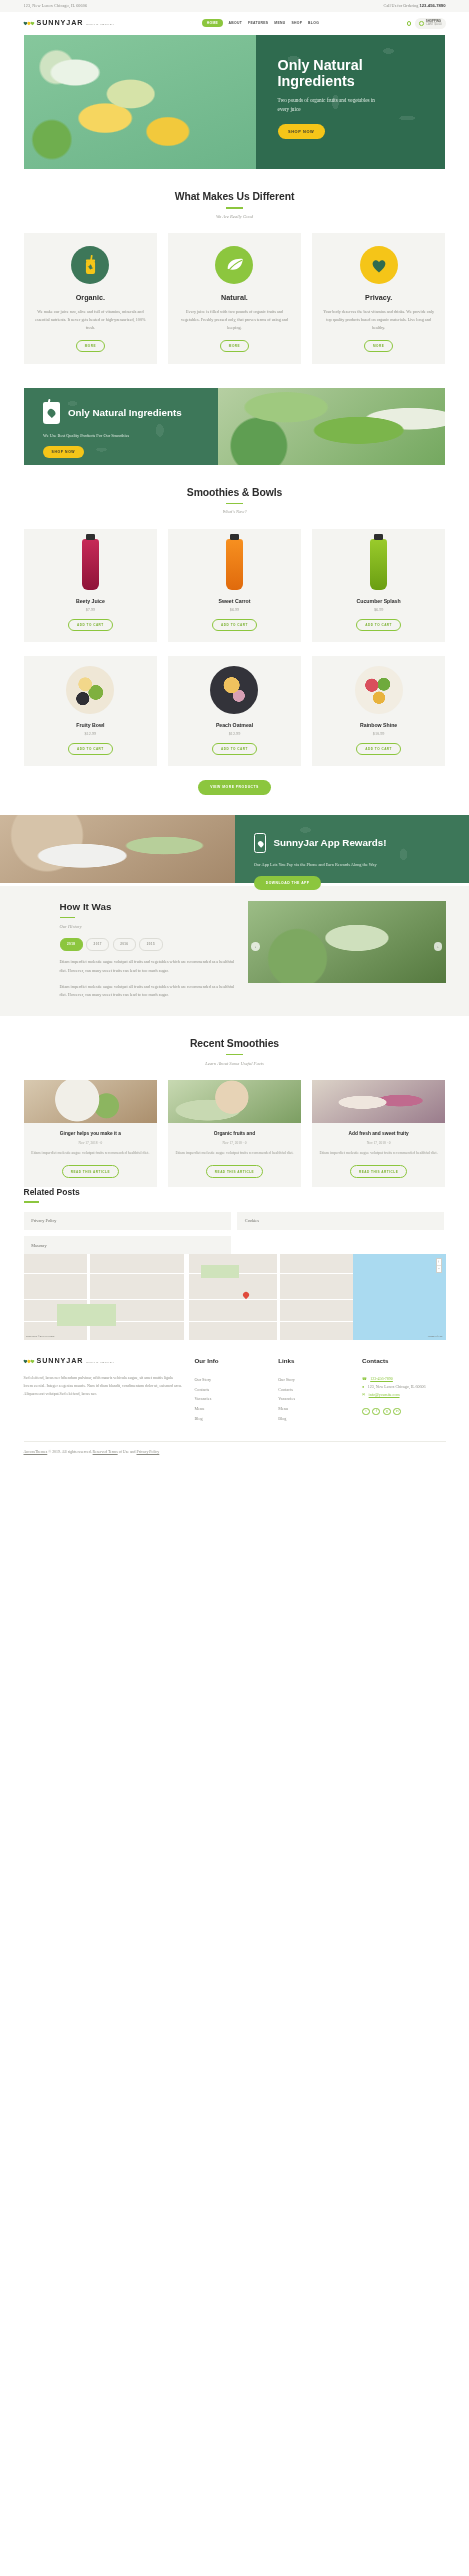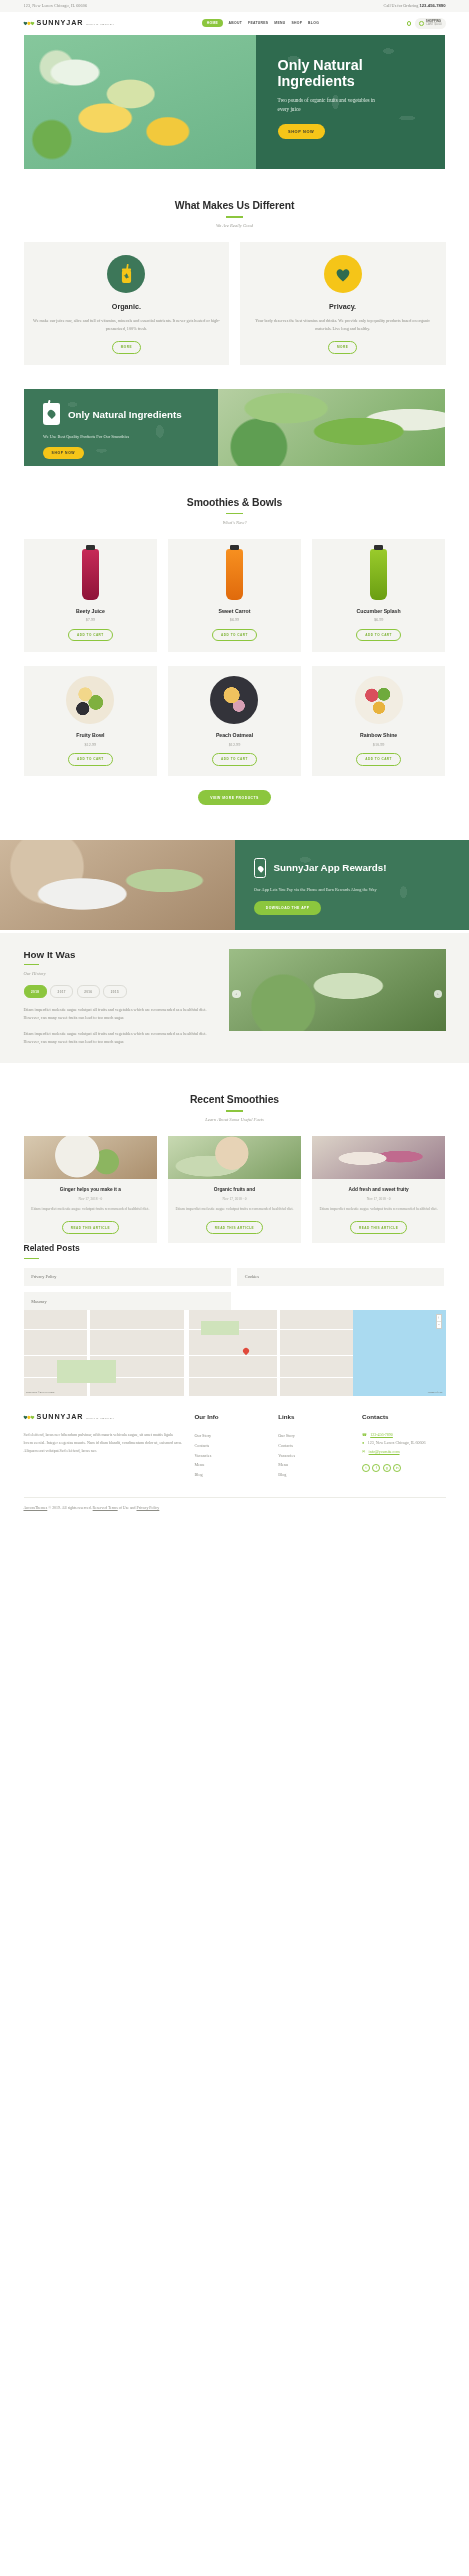--- a/index.html
+++ b/index.html
@@ -64,21 +64,21 @@
       radial-gradient(ellipse 5.9px 11.7px at 42% 50%, #fff 0 60%, transparent 61%),
       radial-gradient(ellipse 13px 3.9px at 80% 62%, #fff 0 60%, transparent 61%),
       radial-gradient(ellipse 5.2px 9px at 15% 72%, #fff 0 60%, transparent 61%);
   }
   .hero-title { font-family:"Liberation Sans",sans-serif; font-weight:bold; font-size:14.3px; line-height:1.12; color:#fff; position:relative; z-index:2; }
   .hero-sub { font-size:5.2px; color:#e2eee6; line-height:1.6; margin-top:7.2px; position:relative; z-index:2; max-width:98px; }
   .btn-yellow { display:inline-block; background:#f5c518; color:#3a3a2c; font-family:"Liberation Sans",sans-serif; font-weight:bold; font-size:3.9px; letter-spacing:0.6px; padding:5.2px 10.4px; border-radius:9px; margin-top:11px; position:relative; z-index:2; text-transform:uppercase; }
 
   
   .sec { padding:22px 0 0; position:relative; }
-  .sec-title { font-family:"Liberation Sans",sans-serif; font-weight:bold; font-size:10.4px; color:#2d2d2d; text-align:center; letter-spacing:-0.1px;margin-top:9px; }
+  .sec-title { font-family:"Liberation Sans",sans-serif; font-weight:bold; font-size:10.4px; color:#2d2d2d; text-align:center; letter-spacing:-0.1px; }
   .sec-rule { width:17px; height:1.3px; background:#8cc63e; margin:5.2px auto 0; }
   .sec-sub { text-align:center; font-style:italic; font-size:4.6px; color:#9d9d96; margin-top:5.2px; }
 
   
   .cards { display:flex; gap:10.4px; margin-top:14.3px; }
   .card { flex:1; background:#f4f4f1; padding:13px 9px 11.7px; text-align:center; }
   .circ { width:38px; height:38px; border-radius:50%; margin:0 auto 9px; display:flex; align-items:center; justify-content:center; }
   .circ.green{ background:#3d7759; } .circ.lime{ background:#8cc63e; } .circ.yellow{ background:#f5c518; }
   .card h3 { font-family:"Liberation Sans",sans-serif; font-weight:bold; font-size:7.2px; color:#2d2d2d; }
   .card p { font-size:4.2px; line-height:1.85; color:#8d8d86; margin-top:5.9px; }
@@ -113,38 +113,38 @@
   .bottle .lab { position:absolute; left:50%; top:52%; transform:translateX(-50%); display:flex; gap:0.3px; }
   .bowl { width:48px; height:48px; border-radius:50%; margin:0 auto 7.8px; }
   .prod h4 { font-family:"Liberation Sans",sans-serif; font-weight:bold; font-size:5.2px; color:#2d2d2d; }
   .prod .price { font-size:4.2px; color:#9c9c95; margin-top:3.3px; }
   .btn-outline.cart { margin-top:6.5px; }
 
   .center-btn { text-align:center; margin-top:14.3px; padding-bottom:19.6px; }
   .btn-lime { display:inline-block; background:#8cc63e; color:#fff; font-family:"Liberation Sans",sans-serif; font-weight:bold; font-size:3.4px; letter-spacing:0.5px; padding:5.2px 11.7px; border-radius:8.5px; text-transform:uppercase; }
 
   
-  .promo { display:flex; height:90px; margin-top:16px;border-radius:8px; }
+  .promo { display:flex; height:68px; margin-top:1px;border-radius:8px; }
   .promo-img { width:50%; background:
       radial-gradient(ellipse at 35% 60%, #f0f0ee 0 20%, transparent 21%),
       radial-gradient(ellipse at 70% 45%, #b7cf9a 0 16%, transparent 17%),
       radial-gradient(circle at 20% 30%, #d6c3a9 0 18%, transparent 19%),
       linear-gradient(150deg,#cdb79c,#a4886a); }
   .promo-copy { width:50%; background:#3d7759; padding:18px 17px 0 19.6px; position:relative; }
   .promo-copy:after{ content:""; position:absolute; inset:0; opacity:.08;
     background:radial-gradient(ellipse 9px 4.6px at 30% 22%,#fff 0 60%,transparent 61%),
                radial-gradient(ellipse 5.9px 9.8px at 72% 58%,#fff 0 60%,transparent 61%); }
   .phone-ic { width:11.7px; height:19.6px; border:1.3px solid #fff; border-radius:2.6px; position:relative; flex:none; }
   .phone-ic:after{ content:""; position:absolute; left:50%; top:4.6px; transform:translateX(-50%); width:5.2px; height:5.9px; background:#fff; border-radius:50% 50% 50% 0; rotate:-45deg;}
   .btn-lime.dl { background:#8cc63e; margin-top:9px; display:inline-block; position:relative; z-index:2; }
 
   
   .how { background:#f4f4f1; margin-top:2.6px; padding:15.6px 0 17px; }
   .how-grid { display:flex; gap:13px; }
-  .how-left { width:47%; }
+  .how-left { width:47%;margin-left:36px; }
   .how-left h2 { font-family:"Liberation Sans",sans-serif; font-weight:bold; font-size:9.8px; color:#2d2d2d; }
   .how-left .rule { width:15.6px; height:1.3px; background:#8cc63e; margin:4.6px 0 5.9px; }
   .how-left .it { font-style:italic; font-size:4.6px; color:#9d9d96; }
   .tabs { display:flex; gap:3.3px; margin-top:9px; }
   .tab { font-family:"Liberation Sans",sans-serif; font-weight:bold; font-size:3px; letter-spacing:0.4px; padding:3.3px 6.5px; border-radius:5.9px; border:0.7px solid #dcdcd6; color:#9a9a93; text-transform:uppercase; }
   .tab.on { background:#8cc63e; border-color:#8cc63e; color:#fff; }
   .how-left p { font-size:4.2px; line-height:1.95; color:#8d8d86; margin-top:7.8px; }
   .how-right { width:53%; height:82px; position:relative; background:
       radial-gradient(ellipse at 55% 45%, #cfe0bd 0 20%, transparent 21%),
       radial-gradient(circle at 25% 70%, #7da861 0 18%, transparent 19%),
@@ -297,20 +297,31 @@
               <rect x="6" y="7" width="14" height="3.4" rx="1.4" fill="#f5c518"></rect>
               <path d="M13 14 c3 3 3 6 0 8 c-3-2-3-5 0-8z" fill="#3d7759"></path>
               <path d="M13 19 l-4 -1.4 M13 21 l4 -1.4" stroke="#3d7759" stroke-width="1.2" fill="none"></path>
             </svg>
           </div>
           <h3>Organic.</h3>
           <p>We make our juice raw, alive and full of vitamins, minerals and essential nutrients. It never gets heated or high-pressurized, 100% fresh.</p>
           <span class="btn-outline">MORE</span>
         </div>
 
+        <div class="card">
+          <div class="circ lime">
+            <svg width="19.6" height="17" viewBox="0 0 30 26" aria-hidden="true">
+              <path d="M4 18 C4 6 16 2 27 3 C27 15 17 23 4 18z" fill="#ffffff"></path>
+              <path d="M6 20 C12 13 19 8 26 5" stroke="#8cc63e" stroke-width="1.6" fill="none"></path>
+            </svg>
+          </div>
+          <h3>Natural.</h3>
+          <p>Every juice is filled with two pounds of organic fruits and vegetables. Freshly pressed only, that proves terms of using and keeping.</p>
+          <span class="btn-outline">MORE</span>
+        </div>
 
         <div class="card">
           <div class="circ yellow">
             <svg width="18" height="17" viewBox="0 0 28 26" aria-hidden="true">
               <path d="M14 24 C2 15 2 7 8 5 C11 4 13 6 14 8 C15 6 17 4 20 5 C26 7 26 15 14 24z" fill="#2f6b4f"></path>
             </svg>
           </div>
           <h3>Privacy.</h3>
           <p>Your body deserves the best vitamins and drinks. We provide only top quality products based on organic materials. Live long and healthy.</p>
           <span class="btn-outline">MORE</span>

